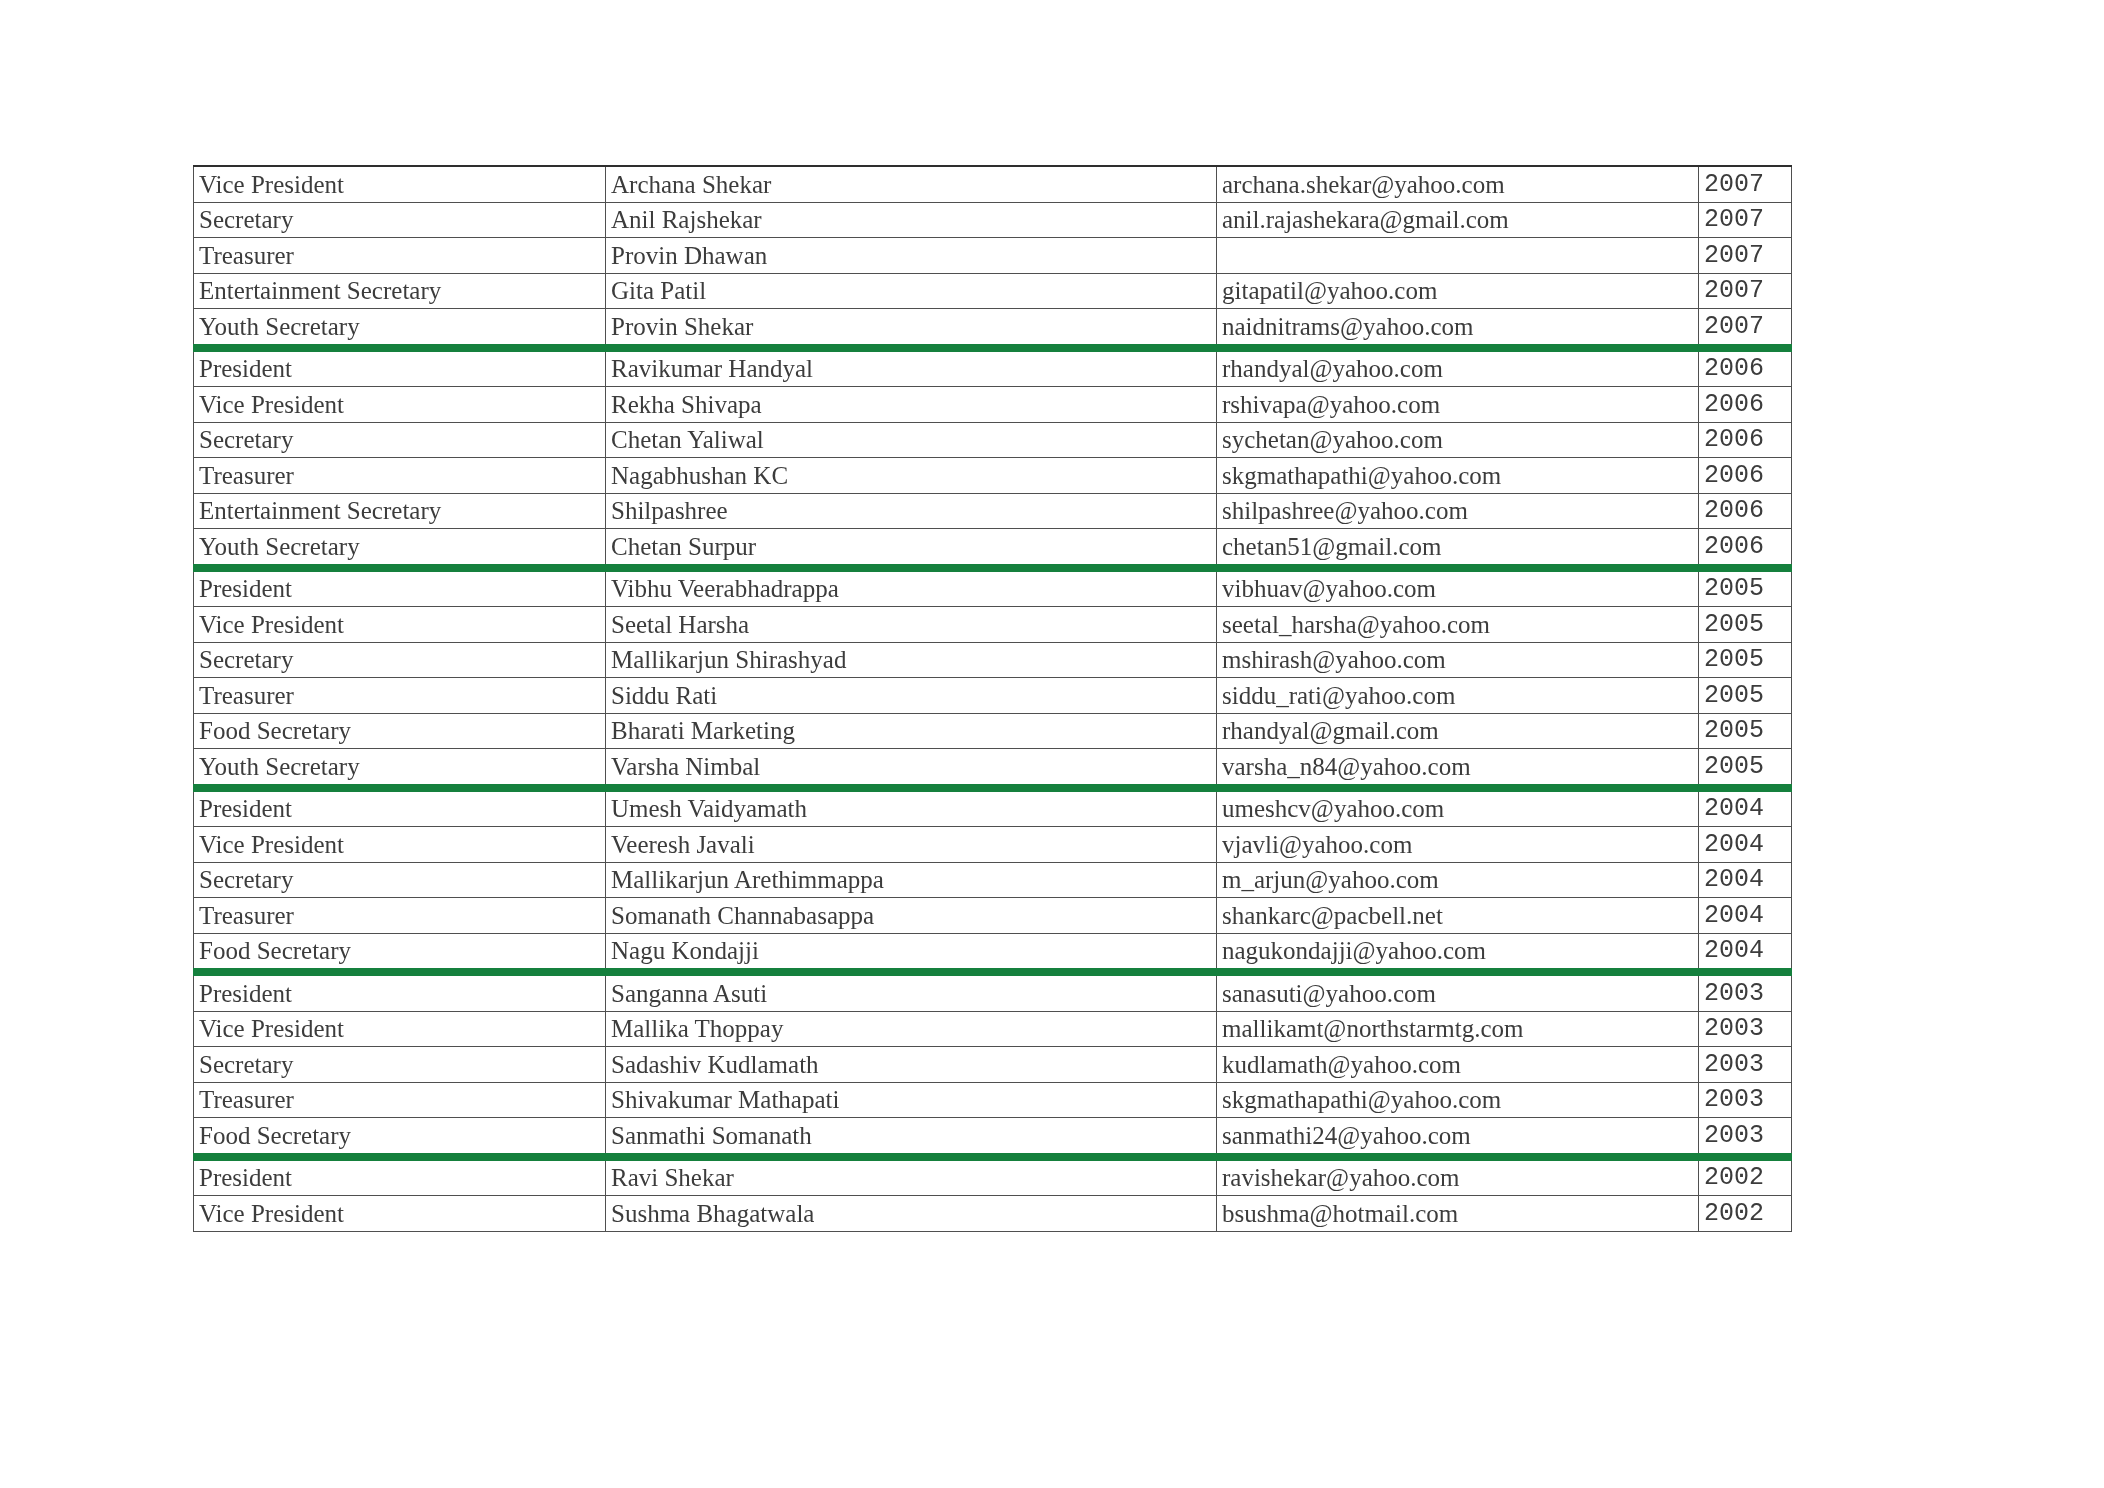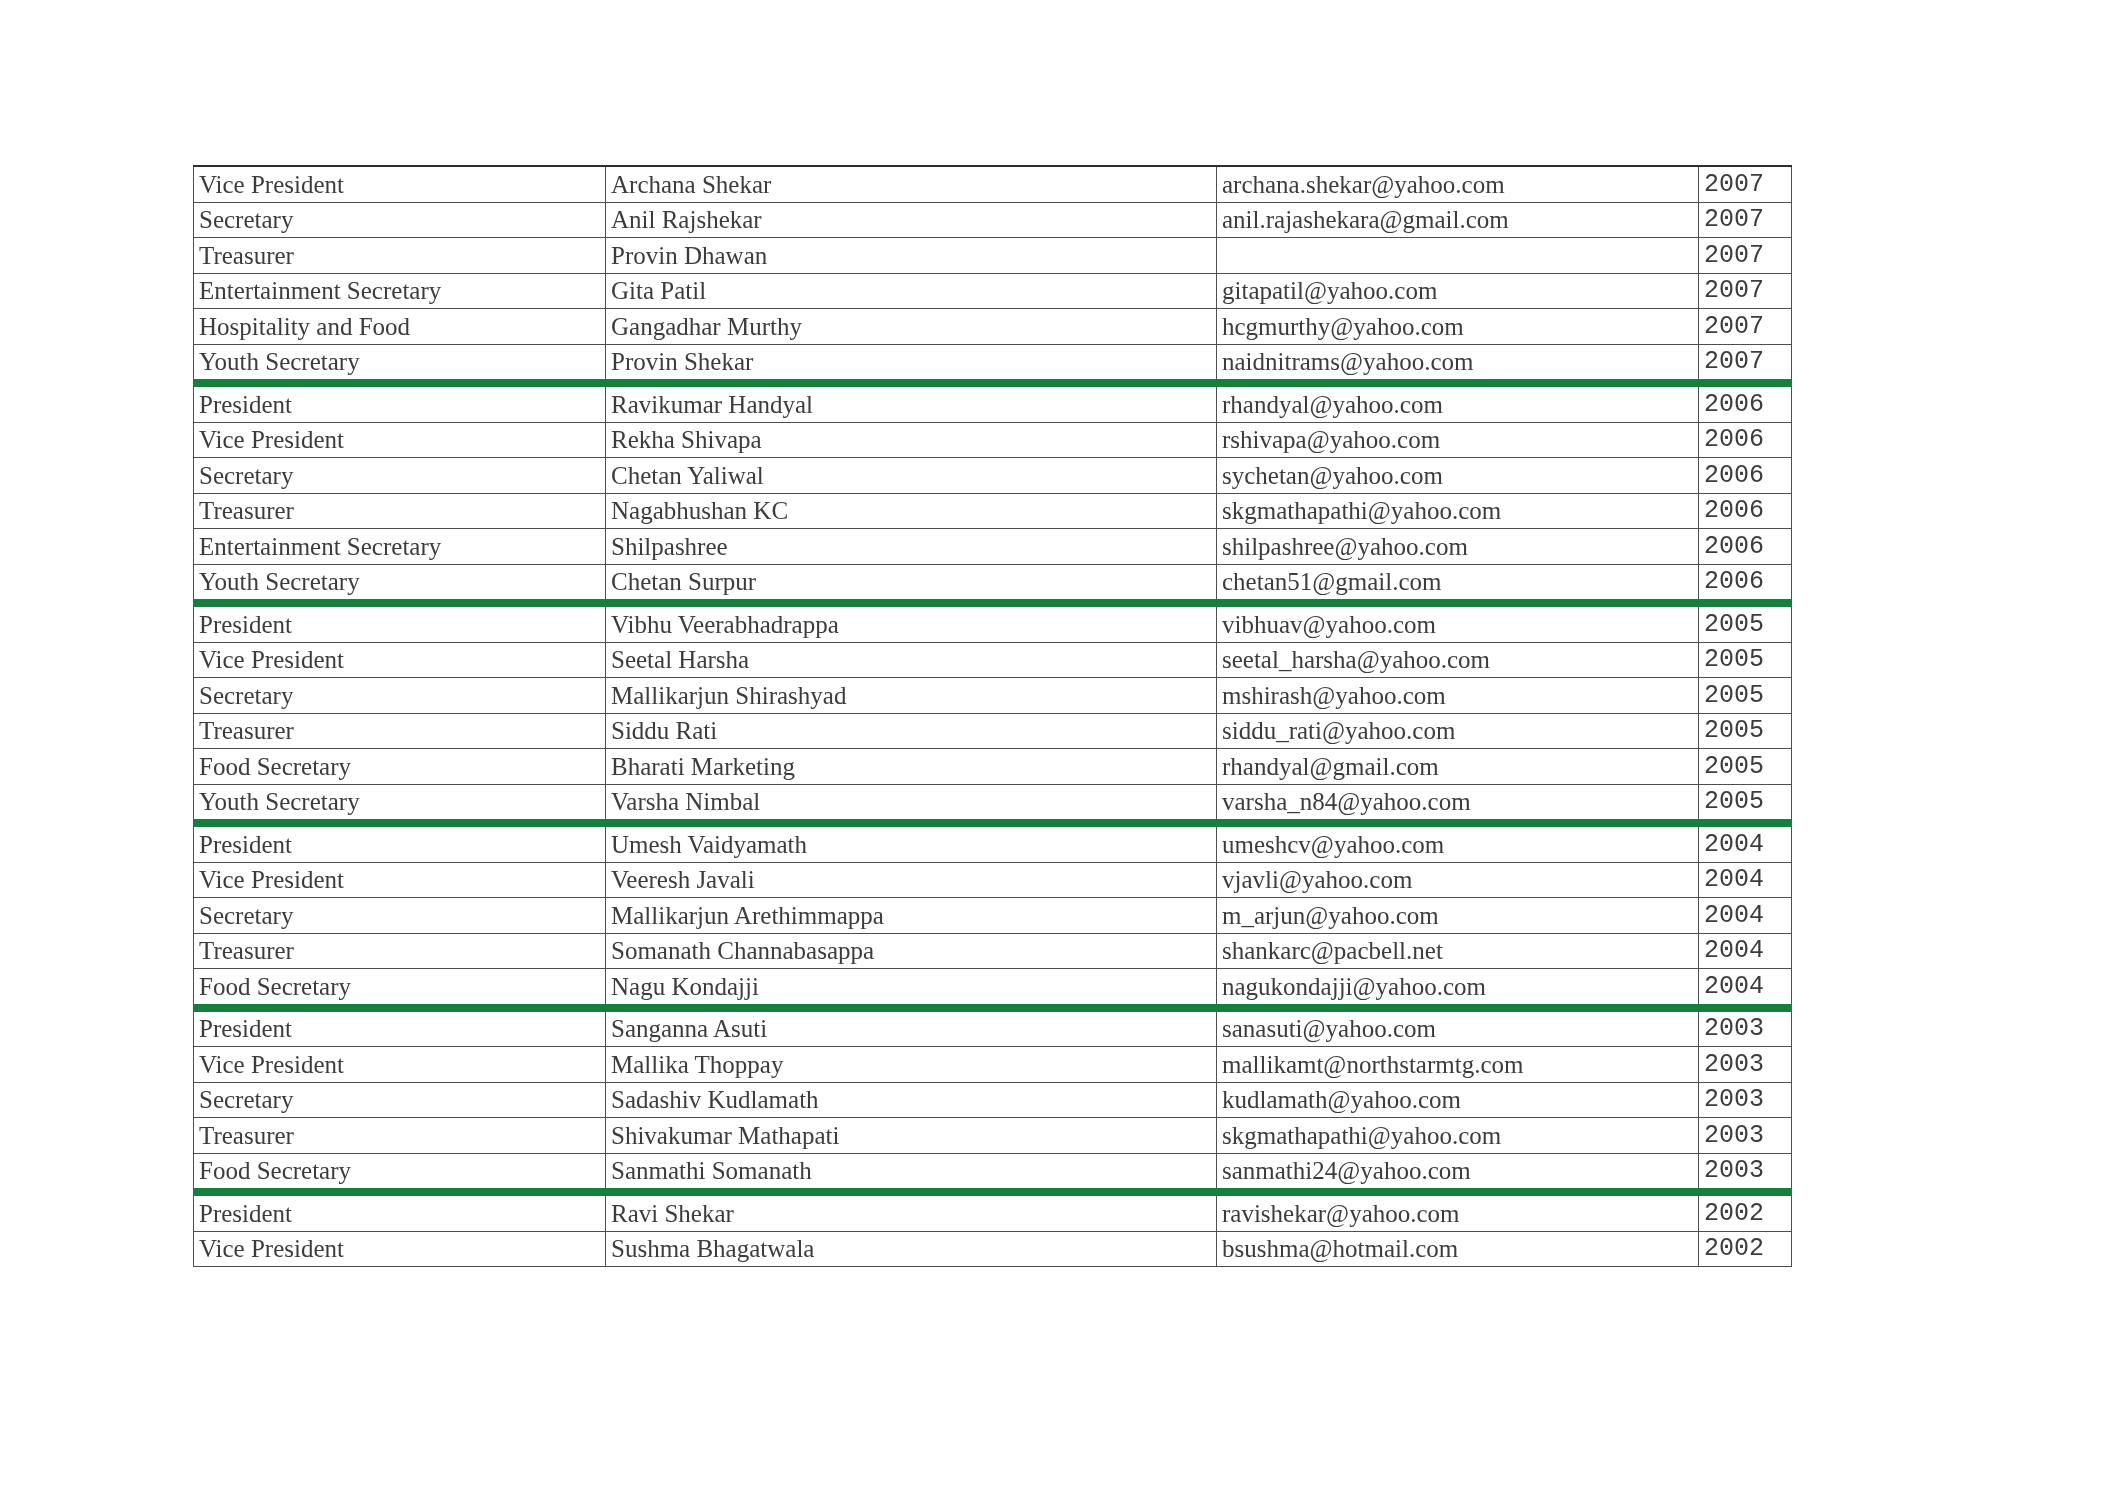--- a/index.html
+++ b/index.html
@@ -73,26 +73,20 @@
     <td class="col-name">Provin Dhawan</td>
     <td class="col-email"></td>
     <td class="col-year">2007</td>
   </tr>
         <tr>
     <td class="col-position">Entertainment Secretary</td>
     <td class="col-name">Gita Patil</td>
     <td class="col-email">gitapatil@yahoo.com</td>
     <td class="col-year">2007</td>
   </tr>
-        <tr>
-    <td class="col-position">Hospitality and Food</td>
-    <td class="col-name">Gangadhar Murthy</td>
-    <td class="col-email">hcgmurthy@yahoo.com</td>
-    <td class="col-year">2007</td>
-  </tr>
         <tr class="group-end">
     <td class="col-position">Youth Secretary</td>
     <td class="col-name">Provin Shekar</td>
     <td class="col-email">naidnitrams@yahoo.com</td>
     <td class="col-year">2007</td>
   </tr>
         <tr>
     <td class="col-position">President</td>
     <td class="col-name">Ravikumar Handyal</td>
     <td class="col-email">rhandyal@yahoo.com</td>

